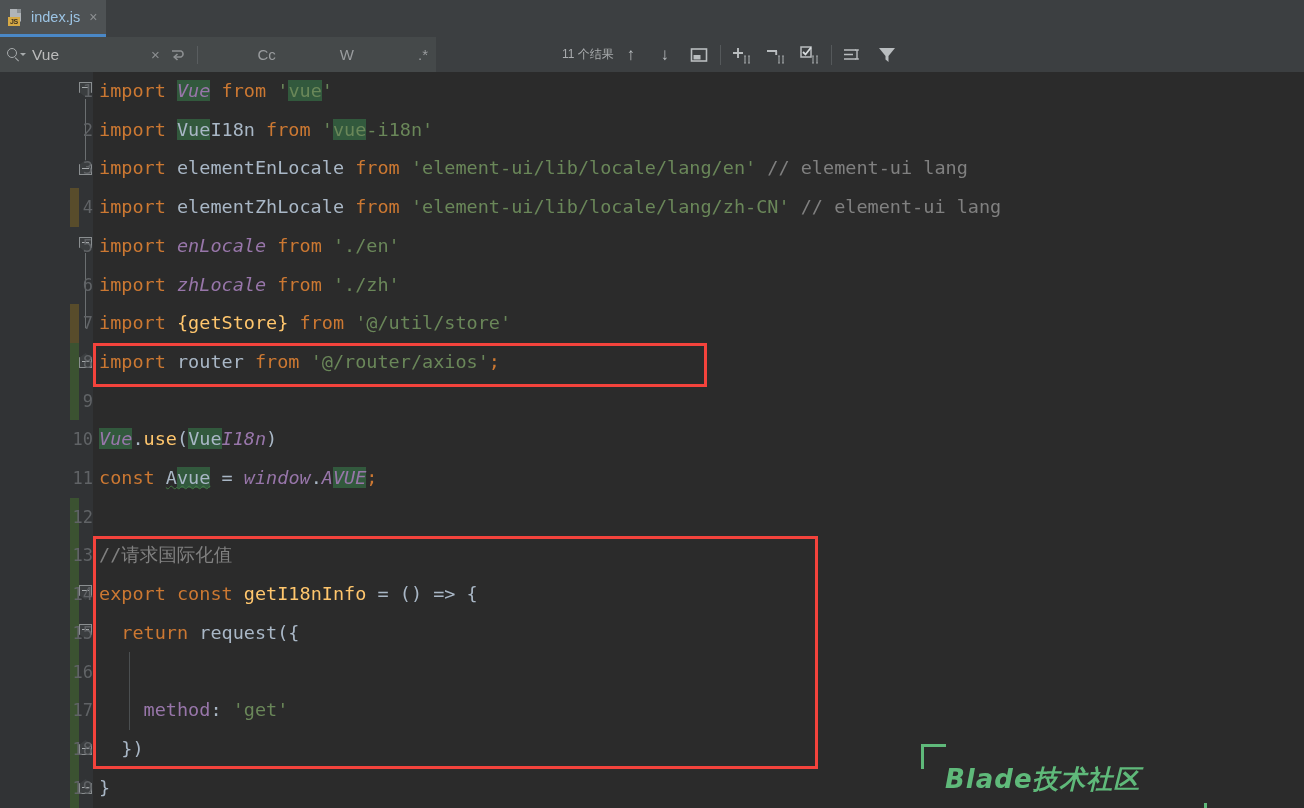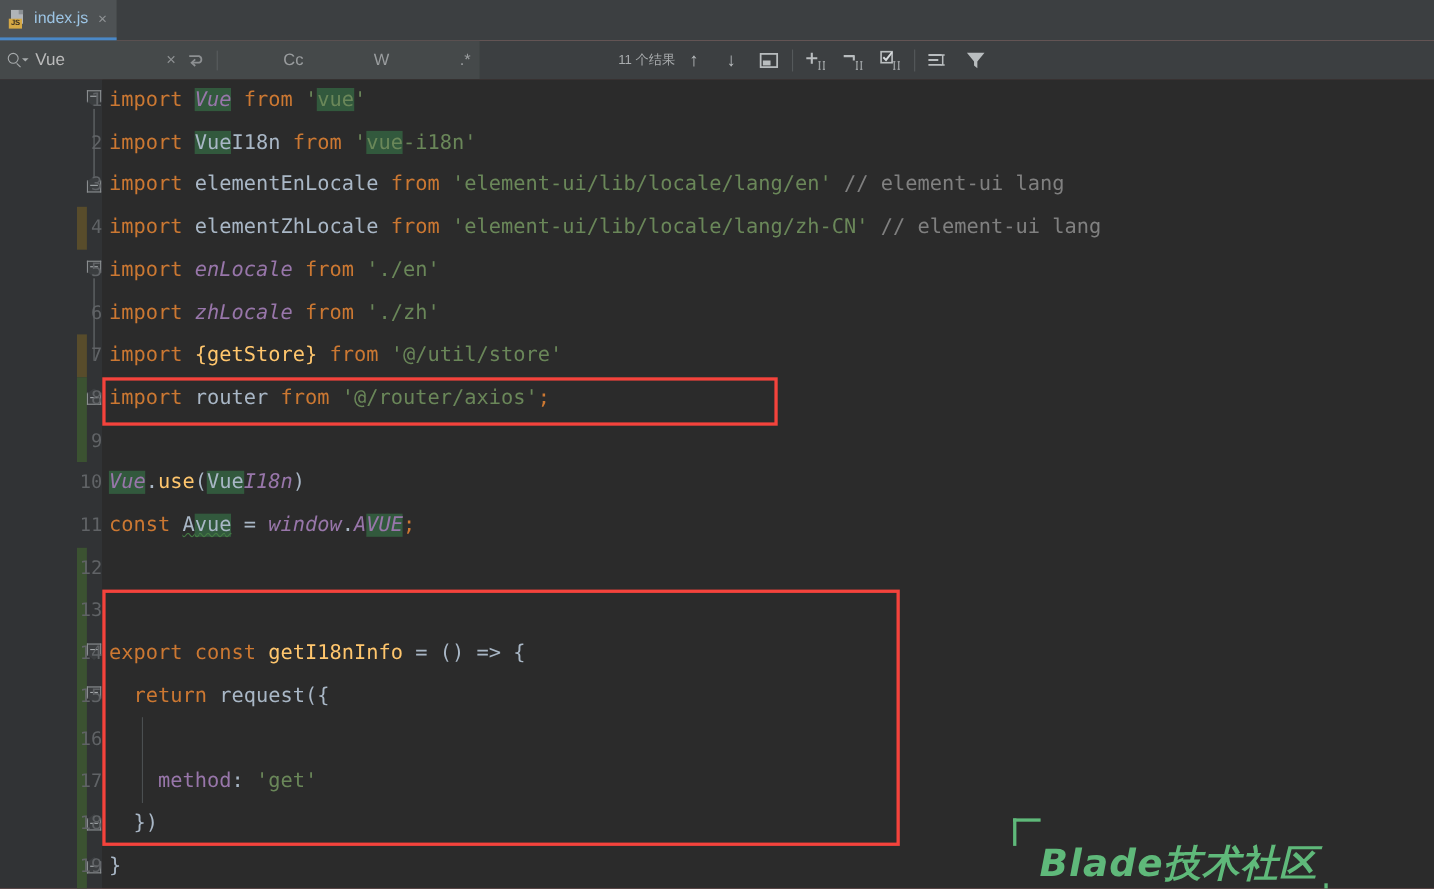--- a/index.html
+++ b/index.html
@@ -301,21 +301,21 @@
     width: 300px; height: 88px;
     pointer-events: none;
   }
   .wm-text {
     position: absolute;
     left: 24px; top: 18px;
     color: #5fb97a;
     font-family: "DejaVu Sans", sans-serif;
     font-weight: bold;
     font-style: italic;
-    font-size: 34px;
+    font-size: 26px;
     letter-spacing: 1px;
     white-space: nowrap;
   }
   .wm-corner-tl {
     position: absolute; left: 0; top: 0;
     width: 22px; height: 22px;
     border-left: 3px solid #5fb97a;
     border-top: 3px solid #5fb97a;
   }
   .wm-corner-br {
@@ -500,20 +500,21 @@
       <div class="codeline" style="top:270.9px;"><span class="kw">import</span> <span class="id">router</span> <span class="kw">from</span> <span class="str">'@/router/axios'</span><span class="kw">;</span></div>
 
       <div class="codeline" style="top:309.6px;"> </div>
 
       <div class="codeline" style="top:348.3px;"><span class="cls hl">Vue</span><span class="id">.</span><span class="fn">use</span><span class="id">(</span><span class="id hl">Vue</span><span class="cls">I18n</span><span class="id">)</span></div>
 
       <div class="codeline" style="top:387px;"><span class="kw">const</span> <span class="id squig">A</span><span class="id squig hl">vue</span> <span class="id">=</span> <span class="cls">window</span><span class="id">.</span><span class="cls">A</span><span class="cls hl">VUE</span><span class="kw">;</span></div>
 
       <div class="codeline" style="top:425.7px;"> </div>
 
+      <div class="codeline" style="top:464.4px;"><span class="cmt">//请求国际化值</span></div>
 
       <div class="codeline" style="top:503.1px;"><span class="kw">export</span> <span class="kw">const</span> <span class="fn">getI18nInfo</span> <span class="id">=</span> <span class="id">()</span> <span class="id">=&gt;</span> <span class="id">{</span></div>
 
       <div class="codeline" style="top:541.8px;">  <span class="kw">return</span> <span class="id">request({</span></div>
 
 
       <div class="codeline" style="top:619.2px;">    <span class="prop">method</span><span class="id">:</span> <span class="str">'get'</span></div>
 
       <div class="codeline" style="top:657.9px;">  <span class="id">})</span></div>
 

